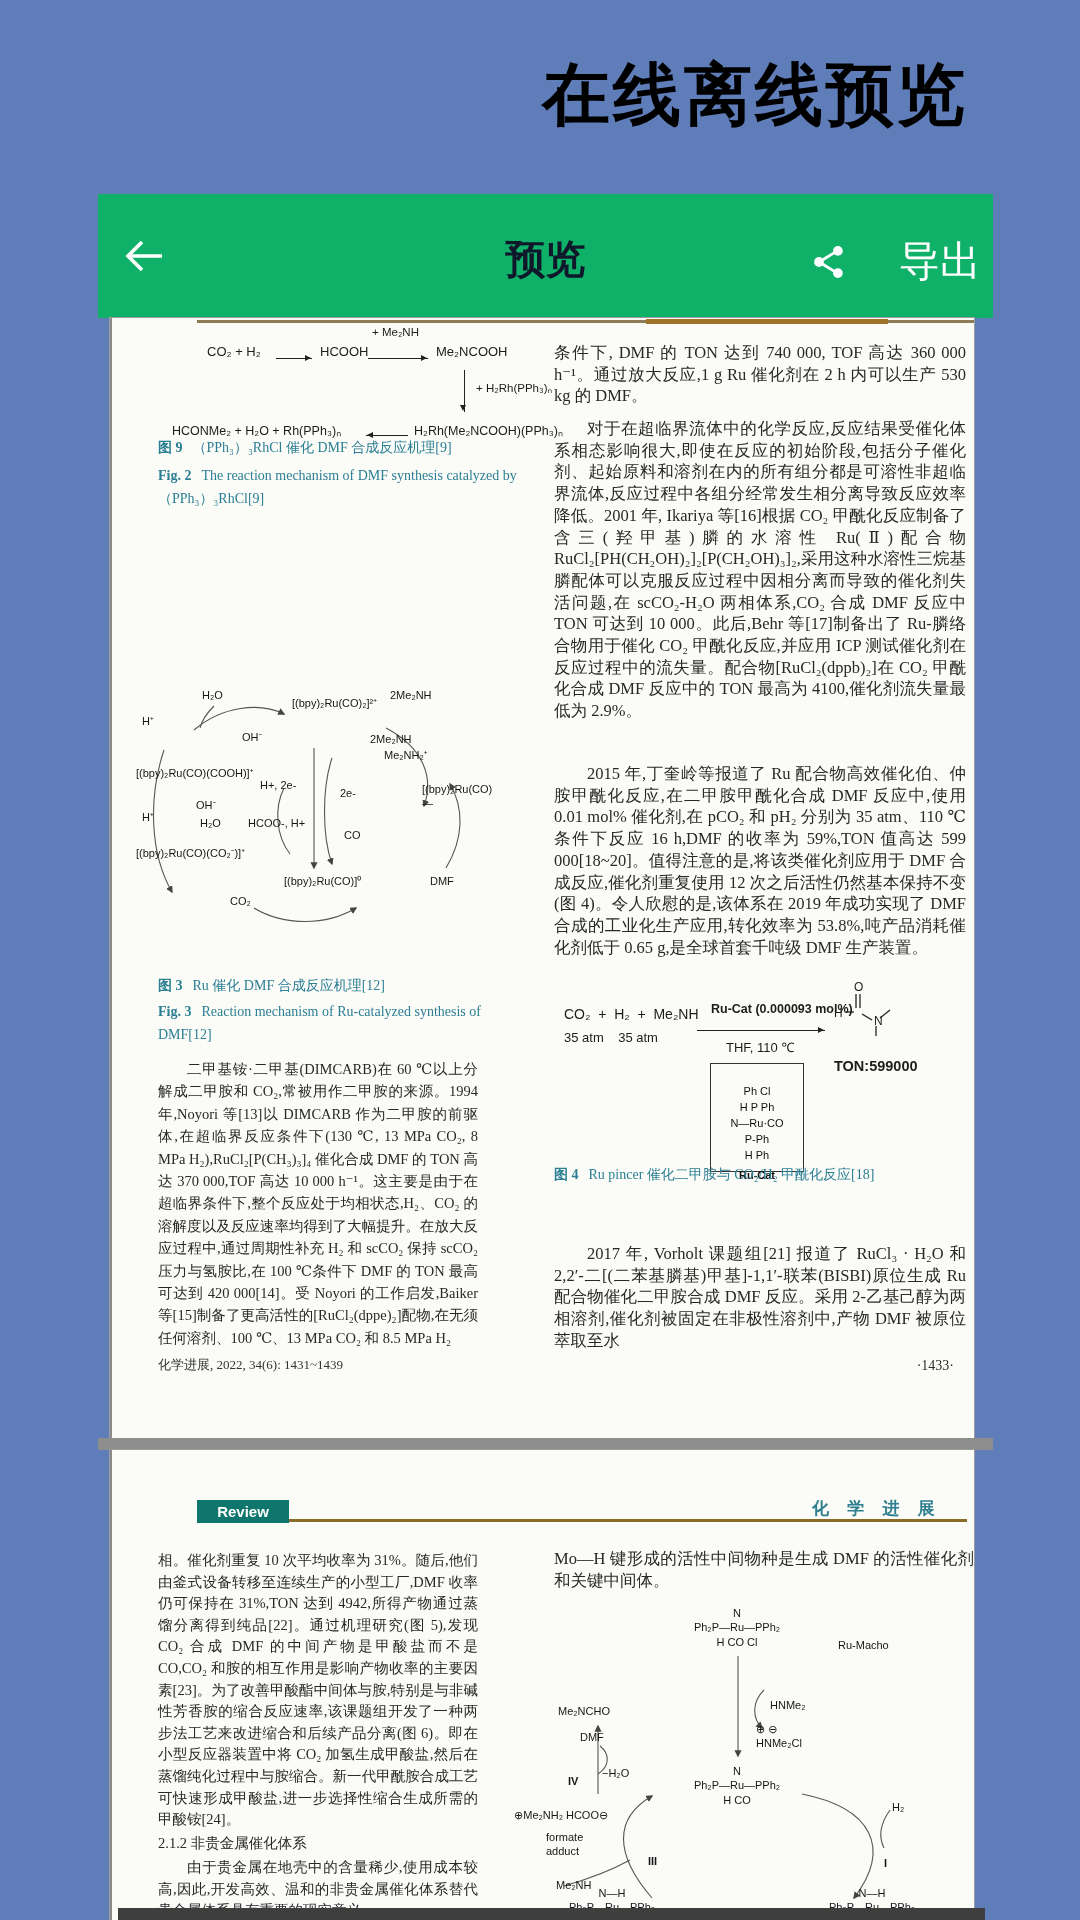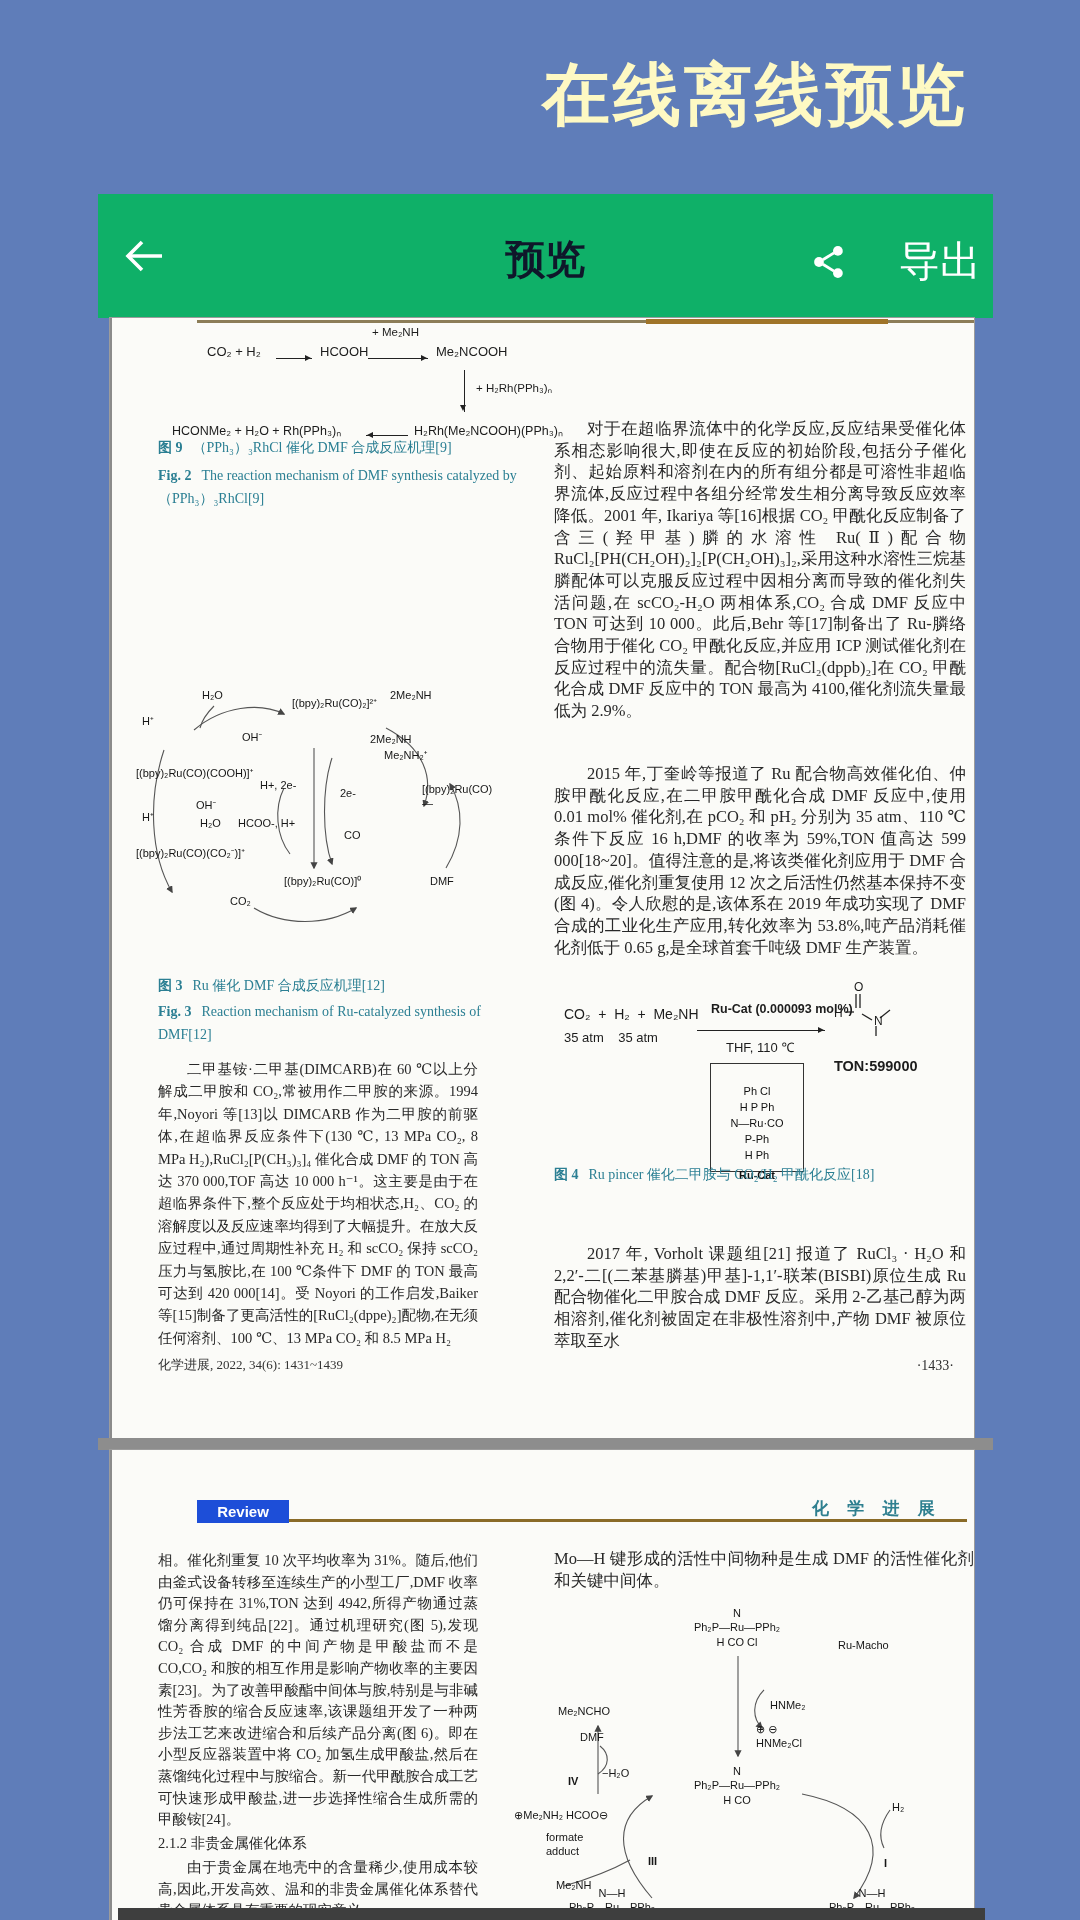--- a/index.html
+++ b/index.html
@@ -2,21 +2,21 @@
 <html><head>
 <meta charset="utf-8">
 <style>
   html,body { margin:0; padding:0; }
   body {
     width:1080px; height:1920px; position:relative; overflow:hidden;
     background:#5f7db9; font-family:"Liberation Sans", sans-serif;
   }
   .banner-title {
     position:absolute; top:50px; right:112px;
-    font-size:68px; font-weight:800; color:#fef9c3; letter-spacing:3px;
+    font-size:68px; font-weight:800; color:#000000; letter-spacing:3px;
     font-family:"Liberation Sans", sans-serif;
   }
   
   .appbar {
     position:absolute; left:98px; top:194px; width:895px; height:124px;
     background:#0fb068;
   }
   .back-btn { position:absolute; left:24px; top:42px; width:44px; height:40px; cursor:pointer; }
   .appbar-title {
     position:absolute; left:0; right:0; top:38px; text-align:center;
@@ -66,21 +66,21 @@
   .catbox { position:absolute; border:1.4px solid #333; text-align:center;
     font-size:11px; line-height:1.45; color:#111; white-space:pre-line;
     font-family:"Liberation Sans", sans-serif; padding-top:4px; }
   .catbox .bl { font-weight:700; margin-top:4px; }
   .footer-note { position:absolute; font-size:13px; color:#333;
     font-family:"Liberation Serif","DejaVu Serif", serif; }
   .pageno { position:absolute; font-size:14px; color:#2e2e2e; text-align:right;
     font-family:"Liberation Serif","DejaVu Serif", serif; }
   .review-badge {
     position:absolute; left:85px; top:50px; width:92px; height:23px;
-    background:#1d4ed8; color:#fff; font-weight:700; font-size:15px;
+    background:#0f766e; color:#fff; font-weight:700; font-size:15px;
     text-align:center; line-height:23px; z-index:2;
   }
   .gold-line { position:absolute; left:85px; top:69px; width:770px; height:3px; background:#8a6b28; }
   .journal-name {
     position:absolute; left:700px; top:47px; color:#2e7f8f; font-weight:700;
     font-size:17px; letter-spacing:7px;
     font-family:"Liberation Serif","DejaVu Serif", serif;
   }
   .section-heading { position:absolute; font-family:"Liberation Serif","DejaVu Serif", serif;
     color:#282828; font-size:14.5px; }
@@ -163,40 +163,41 @@
       <span class="dlab" style="left: 158px; top: 10px;">[(bpy)₂Ru(CO)₂]²⁺</span>
       <span class="dlab" style="left: 256px; top: 2px;">2Me₂NH</span>
       <span class="dlab" style="left: 236px; top: 46px;">2Me₂NH</span>
       <span class="dlab" style="left: 250px; top: 62px;">Me₂NH₂⁺</span>
       <span class="dlab" style="left: 2px; top: 80px;">[(bpy)₂Ru(CO)(COOH)]⁺</span>
       <span class="dlab" style="left: 126px; top: 92px;">H+, 2e-</span>
       <span class="dlab" style="left: 206px; top: 100px;">2e-</span>
       <span class="dlab" style="left: 62px; top: 112px;">OH⁻</span>
       <span class="dlab" style="left: 66px; top: 130px;">H₂O</span>
       <span class="dlab" style="left: 8px; top: 124px;">H⁺</span>
-      <span class="dlab" style="left: 104px; top: 130px;">HCOO-, H+</span>
+      <span class="dlab" style="left: 114px; top: 130px;">HCOO-, H+</span>
       <span class="dlab" style="left: 210px; top: 142px;">CO</span>
       <span class="dlab" style="left: 2px; top: 160px;">[(bpy)₂Ru(CO)(CO₂⁻)]⁺</span>
       <span class="dlab" style="left: 96px; top: 208px;">CO₂</span>
       <span class="dlab" style="left: 150px; top: 188px;">[(bpy)₂Ru(CO)]⁰</span>
       <span class="dlab" style="left: 296px; top: 188px;">DMF</span>
       <span class="dlab" style="left: 288px; top: 96px;">[(bpy)₂Ru(CO)—</span>
     </div>
 
   <div class="cap" style="left:46px;top:656px;width:372px;">
     <b>图 3</b><span>Ru 催化 DMF 合成反应机理[12]</span>
   </div>
   <div class="cap" style="left:46px;top:682px;width:372px;">
     <b>Fig. 3</b><span>Reaction mechanism of Ru-catalyzed synthesis of DMF[12]</span>
   </div>
 
   <div class="body-text lcol indent" style="top:740px;">二甲基铵·二甲基(DIMCARB)在 60 ℃以上分解成二甲胺和 CO₂,常被用作二甲胺的来源。1994年,Noyori 等[13]以 DIMCARB 作为二甲胺的前驱体,在超临界反应条件下(130 ℃, 13 MPa CO₂, 8 MPa H₂),RuCl₂[P(CH₃)₃]₄ 催化合成 DMF 的 TON 高达 370 000,TOF 高达 10 000 h⁻¹。这主要是由于在超临界条件下,整个反应处于均相状态,H₂、CO₂ 的溶解度以及反应速率均得到了大幅提升。在放大反应过程中,通过周期性补充 H₂ 和 scCO₂ 保持 scCO₂ 压力与氢胺比,在 100 ℃条件下 DMF 的 TON 最高可达到 420 000[14]。受 Noyori 的工作启发,Baiker 等[15]制备了更高活性的[RuCl₂(dppe)₂]配物,在无须任何溶剂、100 ℃、13 MPa CO₂ 和 8.5 MPa H₂</div>
 
   <div class="footer-note" style="left:46px;top:1038px;">化学进展, 2022, 34(6): 1431~1439</div>
 
+  <div class="body-text rcol" style="top:24px;">条件下, DMF 的 TON 达到 740 000, TOF 高达 360 000 h⁻¹。通过放大反应,1 g Ru 催化剂在 2 h 内可以生产 530 kg 的 DMF。</div>
   <div class="body-text rcol indent" style="top:100px;">对于在超临界流体中的化学反应,反应结果受催化体系相态影响很大,即使在反应的初始阶段,包括分子催化剂、起始原料和溶剂在内的所有组分都是可溶性非超临界流体,反应过程中各组分经常发生相分离导致反应效率降低。2001 年, Ikariya 等[16]根据 CO₂ 甲酰化反应制备了含三(羟甲基)膦的水溶性 Ru(Ⅱ)配合物 RuCl₂[PH(CH₂OH)₂]₂[P(CH₂OH)₃]₂,采用这种水溶性三烷基膦配体可以克服反应过程中因相分离而导致的催化剂失活问题,在 scCO₂-H₂O 两相体系,CO₂ 合成 DMF 反应中 TON 可达到 10 000。此后,Behr 等[17]制备出了 Ru-膦络合物用于催化 CO₂ 甲酰化反应,并应用 ICP 测试催化剂在反应过程中的流失量。配合物[RuCl₂(dppb)₂]在 CO₂ 甲酰化合成 DMF 反应中的 TON 最高为 4100,催化剂流失量最低为 2.9%。</div>
   <div class="body-text rcol indent" style="top:445px;">2015 年,丁奎岭等报道了 Ru 配合物高效催化伯、仲胺甲酰化反应,在二甲胺甲酰化合成 DMF 反应中,使用 0.01 mol% 催化剂,在 pCO₂ 和 pH₂ 分别为 35 atm、110 ℃条件下反应 16 h,DMF 的收率为 59%,TON 值高达 599 000[18~20]。值得注意的是,将该类催化剂应用于 DMF 合成反应,催化剂重复使用 12 次之后活性仍然基本保持不变(图 4)。令人欣慰的是,该体系在 2019 年成功实现了 DMF 合成的工业化生产应用,转化效率为 53.8%,吨产品消耗催化剂低于 0.65 g,是全球首套千吨级 DMF 生产装置。</div>
 
   <div>
     <span class="chem" style="left:452px;top:688px;font-size:14px;">CO₂  +  H₂  +  Me₂NH</span>
     <span class="chem" style="left:452px;top:712px;font-size:13px;">35 atm    35 atm</span>
     <span class="chem bold" style="left:583px;top:684px;font-size:12.5px;">Ru-Cat (0.000093 mol%)</span>
     <div class="harrow r" style="left:585px;top:712px;width:128px;"></div>
     <span class="chem" style="left:614px;top:720px;font-size:13px;">THF, 110 ℃</span>
     <svg class="diagram" style="left:716px;top:662px;" width="70" height="60">

